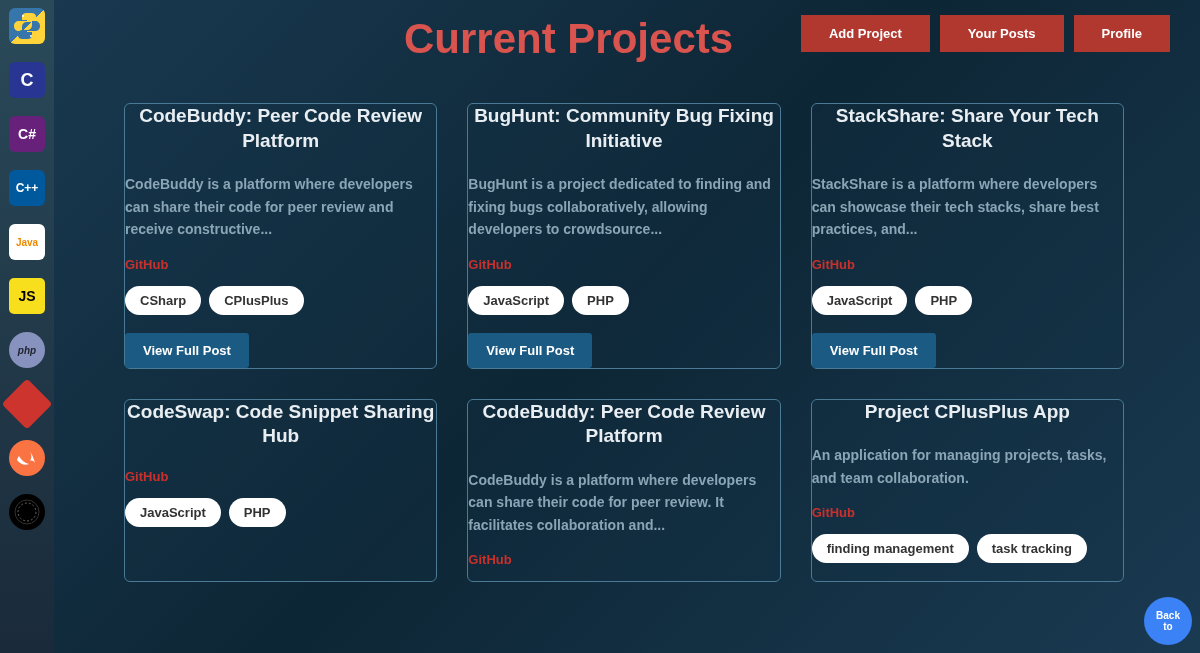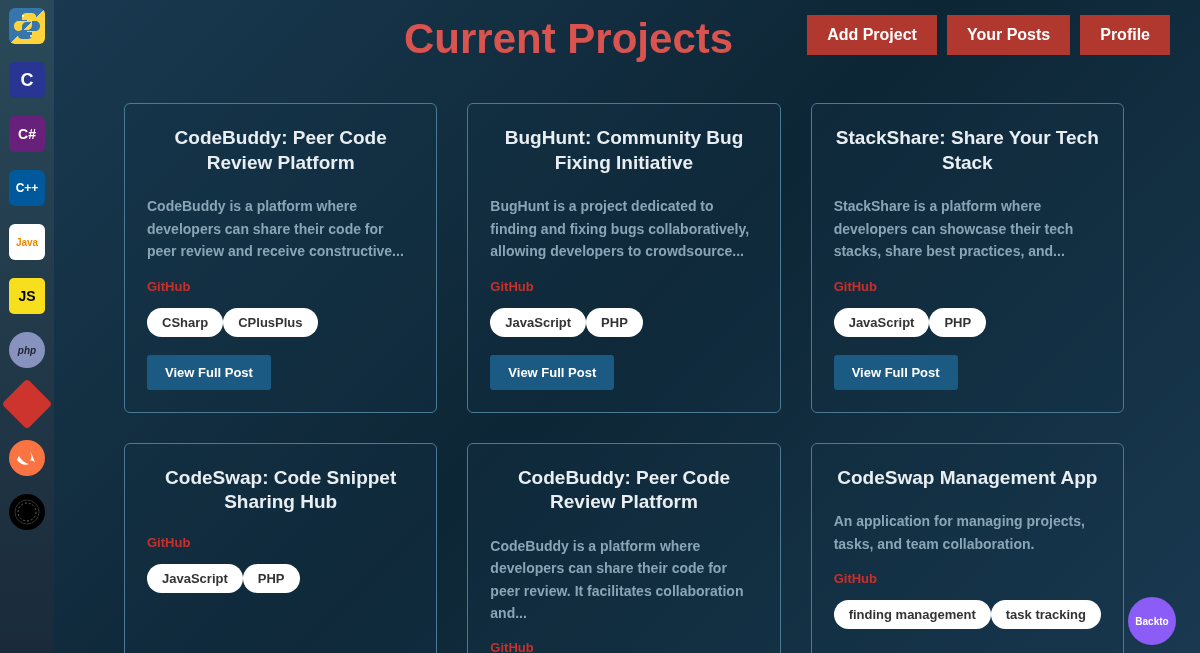--- a/index.html
+++ b/index.html
@@ -13,30 +13,30 @@
 .java{background:#fff;color:#ed8b00;font-size:10px}
 .js{background:#f7df1e;color:#000;font-size:14px;border-radius:5px}
 .php{background:#8892bf;color:#232531;font-size:10px;font-style:italic;border-radius:18px}
 .ruby{background:#cc342d;color:#fff;transform:rotate(45deg);border-radius:4px}
 .swift{background:#fa7343;color:#fff;border-radius:50%}
 .rust{background:#000;color:#fff;border-radius:50%;font-size:10px}
 .main{margin-left:54px;padding:15px 30px 0 70px}
 .header{display:flex;justify-content:space-between;align-items:flex-start;margin-bottom:40px}
 .title{color:#d9534f;font-size:42px;font-weight:800;margin-left:280px}
 .nav-buttons{display:flex;gap:10px}
-.nav-btn{background:#b0382f;color:#fff;border:none;padding:11px 20px;font-weight:700;font-size:16px;cursor:pointer}
+.nav-btn{background:#b0382f;color:#fff;border:none;padding:11px 28px;font-weight:700;font-size:13px;cursor:pointer}
 .grid{display:grid;grid-template-columns:repeat(3,1fr);gap:30px;max-width:1000px}
-.card{border:1px solid #4a7a95;border-radius:6px;padding:22px;background:rgba(20,50,70,0.3)}
+.card{border:1px solid #4a7a95;border-radius:6px;background:rgba(20,50,70,0.3)}
 .card-title{color:#e8eef2;font-size:19px;font-weight:800;text-align:center;margin-bottom:20px;line-height:1.3}
 .card-desc{color:#8aa5b5;font-size:14px;font-weight:600;line-height:1.6;margin-bottom:16px}
 .github{color:#c9302c;font-size:13px;font-weight:700;margin-bottom:14px}
-.tags{display:flex;flex-wrap:wrap;gap:0;margin-bottom:18px}
+.tags{display:flex;flex-wrap:wrap;gap:8px;margin-bottom:18px}
 .tag{background:#fff;color:#333;padding:7px 15px;border-radius:20px;font-size:13px;font-weight:700}
 .view-btn{background:#1b5a83;color:#fff;border:none;padding:10px 18px;font-weight:800;font-size:13px;cursor:pointer;border-radius:3px}
-.fab{position:fixed;right:24px;bottom:8px;width:48px;height:48px;background:#8b5cf6;border-radius:50%;display:flex;flex-direction:row;align-items:center;justify-content:center;color:#fff;font-size:10px;font-weight:600;cursor:pointer;line-height:1.1}
+.fab{position:fixed;right:8px;bottom:8px;width:48px;height:48px;background:#3b82f6;border-radius:50%;display:flex;flex-direction:column;align-items:center;justify-content:center;color:#fff;font-size:10px;font-weight:600;cursor:pointer;line-height:1.1}
 </style>
 </head>
 <body>
 
 <div class="sidebar">
   <div class="lang-icon py">
       <svg width="30" height="30" viewBox="0 0 30 30">
         <path fill="#ffd43b" d="M15 2c-3 0-5 1-5 4v3h5v1H7c-3 0-5 2-5 5s2 5 5 5h3v-4c0-3 2-5 5-5h5c2 0 4-2 4-4V6c0-3-2-4-5-4h-4z"></path>
         <circle cx="11" cy="5" r="1" fill="#fff"></circle>
         <path fill="#3776ab" d="M15 28c3 0 5-1 5-4v-3h-5v-1h8c3 0 5-2 5-5s-2-5-5-5h-3v4c0 3-2 5-5 5h-5c-2 0-4 2-4 4v1c0 3 2 4 5 4h4z"></path>
@@ -113,21 +113,21 @@
         </div>
 
   </div>
       <div class="card">
     <h3 class="card-title">CodeBuddy: Peer Code Review Platform</h3>
     <p class="card-desc">CodeBuddy is a platform where developers can share their code for peer review. It facilitates collaboration and...</p>
     <div class="github">GitHub</div>
 
   </div>
       <div class="card">
-    <h3 class="card-title">CodeSwap Management App</h3>
+    <h3 class="card-title">Project CPlusPlus App</h3>
     <p class="card-desc">An application for managing projects, tasks, and team collaboration.</p>
     <div class="github">GitHub</div>
     <div class="tags">
           <span class="tag">finding management</span>
           <span class="tag">task tracking</span>
         </div>
 
   </div>
     </div>
 </div>

